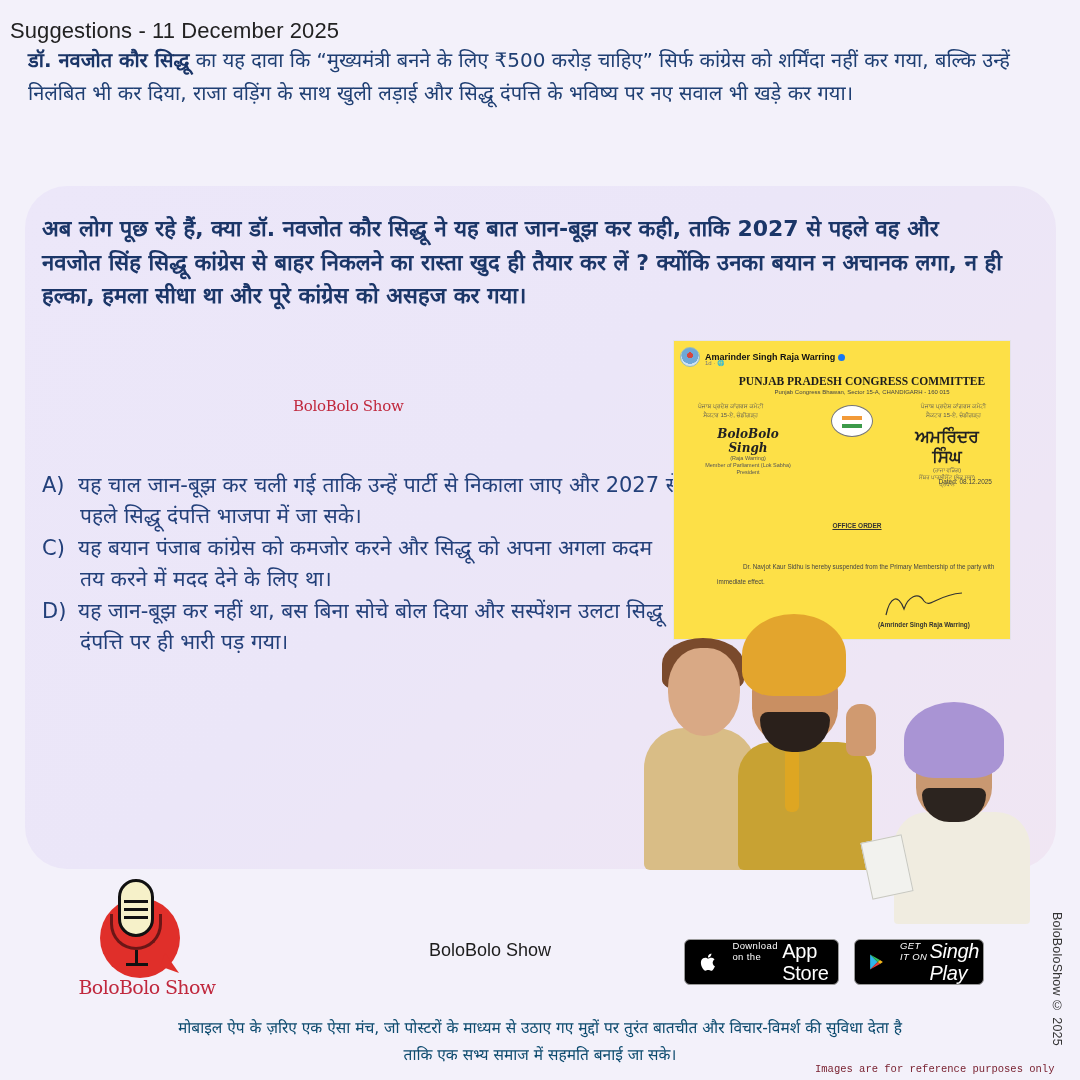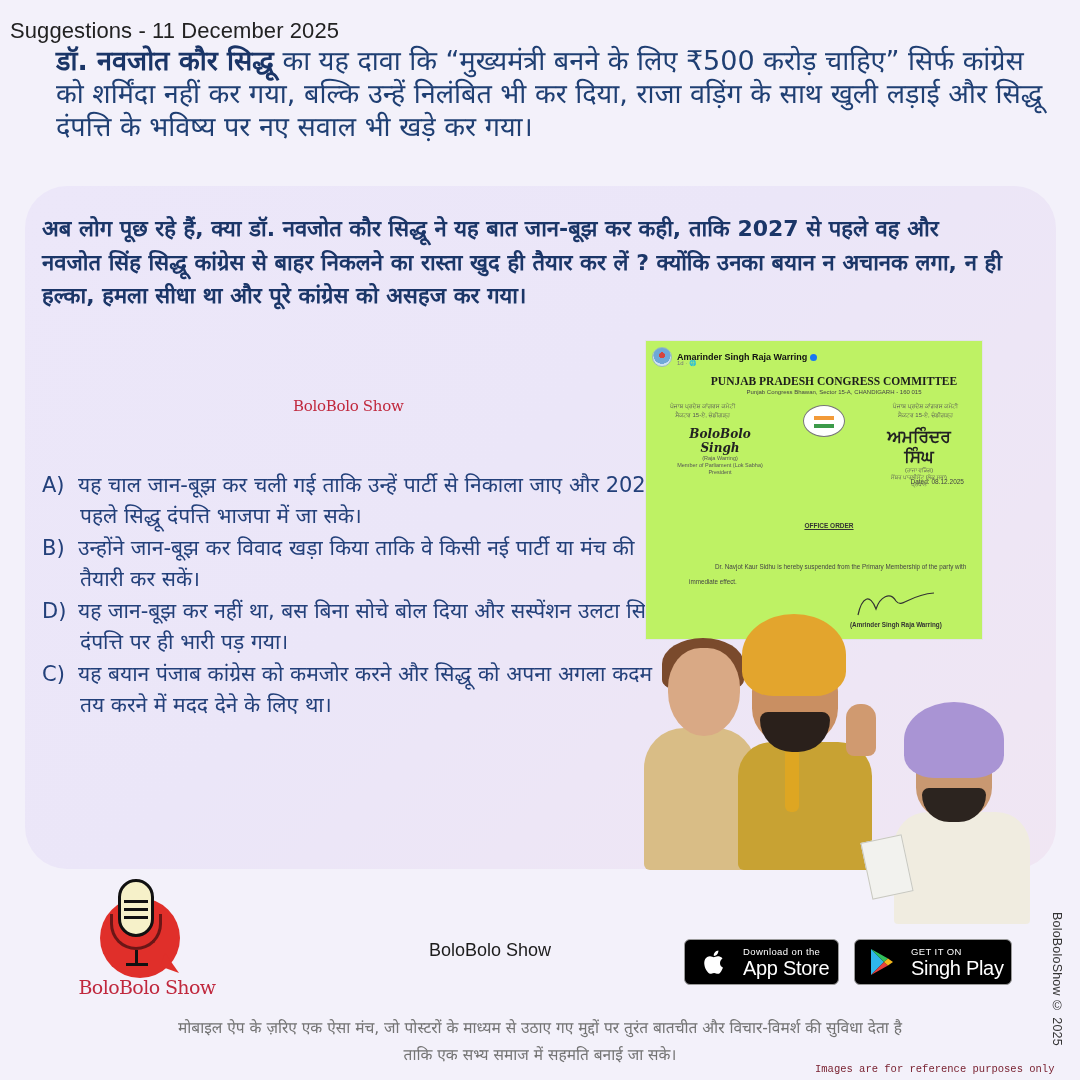--- a/index.html
+++ b/index.html
@@ -9,22 +9,22 @@
     background: #f3f1fa;
     font-family: "DejaVu Sans", "Liberation Sans", sans-serif;
     color: #1f3a6b;
   }
   .date-label {
     position: absolute; left: 10px; top: 18px;
     font-family: "Liberation Sans", sans-serif;
     font-size: 22px; color: #222; letter-spacing: 0.1px;
   }
   .intro {
-    position: absolute; left: 56px; top: 44px; width: 1000px;
-    font-size: 27px; line-height: 33px; color: #1f3f73;
+    position: absolute; left: 28px; top: 44px; width: 1000px;
+    font-size: 20px; line-height: 33px; color: #1f3f73;
   }
   .intro b { font-weight: 700; color: #1a3567; }
 
   .card {
     position: absolute; left: 25px; top: 186px; width: 1031px; height: 683px;
     border-radius: 42px;
     background: linear-gradient(135deg, #ece7f9 0%, #ebe6f8 45%, #f0e6f3 100%);
   }
   .question {
     position: absolute; left: 42px; top: 212px; width: 960px;
@@ -38,22 +38,22 @@
   .options {
     position: absolute; left: 42px; top: 470px; width: 640px;
     font-family: "DejaVu Sans", sans-serif;
     font-size: 21px; line-height: 31px; color: #23407a;
   }
   .option { padding-left: 38px; text-indent: -38px; margin-bottom: 1px; }
   .option .key { display: inline-block; width: 36px; text-indent: 0; }
 
   
   .doc {
-    position: absolute; left: 645px; top: 340px; width: 338px; height: 300px;
-    background: #bef264; border: 1px solid #e4e2ea;
+    position: absolute; left: 673px; top: 340px; width: 338px; height: 300px;
+    background: #fde047; border: 1px solid #e4e2ea;
     font-family: "Liberation Sans", sans-serif; color: #333;
   }
   .doc-header { position: absolute; left: 6px; top: 6px; display: flex; align-items: center; }
   .doc-avatar {
     width: 20px; height: 20px; border-radius: 50%;
     background: radial-gradient(circle at 50% 40%, #d6453d 0 20%, #6fa8d8 22% 60%, #cfe2f2 62%);
     border: 1px solid #9bb;
   }
   .doc-poster { margin-left: 5px; font-size: 9px; font-weight: 700; color: #111; }
   .verified { display: inline-block; width: 7px; height: 7px; border-radius: 50%; background: #1877f2; margin-left: 3px; vertical-align: middle; }
@@ -119,30 +119,30 @@
     position: absolute; left: 290px; top: 937px; width: 400px; text-align: center;
     font-size: 15.5px; line-height: 26px; color: #1c1c1c;
   }
   .download-text .app-name { font-family: "Liberation Sans", sans-serif; font-size: 18px; }
 
   .store-btn {
     position: absolute; top: 939px; height: 46px; border-radius: 6px; background: #000;
     border: 1px solid #9a9a9a; color: #fff; display: flex; align-items: center;
   }
   .appstore { left: 684px; width: 155px; }
-  .googleplay { left: 854px; width: 158px; }
+  .googleplay { left: 854px; width: 130px; font-style: italic; }
   .store-icon { width: 30px; margin-left: 12px; text-align: center; font-size: 26px; line-height: 1; }
-  .store-texts { margin-left: 16px; display: flex; flex-direction: column; font-family: "Liberation Sans", sans-serif; }
+  .store-texts { margin-left: 16px; display: flex; flex-direction: row; font-family: "Liberation Sans", sans-serif; }
   .store-small { font-size: 9.5px; letter-spacing: 0.4px; }
   .store-big { font-size: 20px; line-height: 22px; letter-spacing: -0.3px; }
   .play-tri { width: 26px; height: 28px; margin-left: 14px; position: relative; }
 
   .mission {
     position: absolute; left: 40px; top: 1015px; width: 1000px; text-align: center;
-    font-size: 15.5px; line-height: 27px; color: #737373;
+    font-size: 15.5px; line-height: 27px; color: #0c4a6e;
   }
   .disclaimer {
     position: absolute; left: 815px; top: 1063px;
     font-family: Liberation Mono, monospace; font-size: 10.5px; color: #7a2332;
   }
   .copyright {
     position: absolute; left: 1050px; top: 912px;
     writing-mode: vertical-rl;
     font-family: "Liberation Sans", sans-serif; font-size: 12.5px; color: #333; letter-spacing: 0.2px;
   }
@@ -155,23 +155,22 @@
 <p class="intro"><b>डॉ. नवजोत कौर सिद्धू</b><span> का यह दावा कि “मुख्यमंत्री बनने के लिए ₹500 करोड़ चाहिए” सिर्फ कांग्रेस को शर्मिंदा नहीं कर गया, बल्कि उन्हें निलंबित भी कर दिया, राजा वड़िंग के साथ खुली लड़ाई और सिद्धू दंपत्ति के भविष्य पर नए सवाल भी खड़े कर गया।</span></p>
 
 <div class="card"></div>
 
 <p class="question">अब लोग पूछ रहे हैं, क्या डॉ. नवजोत कौर सिद्धू ने यह बात जान-बूझ कर कही, ताकि 2027 से पहले वह और नवजोत सिंह सिद्धू कांग्रेस से बाहर निकलने का रास्ता खुद ही तैयार कर लें ? क्योंकि उनका बयान न अचानक लगा, न ही हल्का, हमला सीधा था और पूरे कांग्रेस को असहज कर गया।</p>
 
 <div class="watermark">BoloBolo Show</div>
 
 <div class="options">
   <div class="option"><span class="key">A)</span><span>यह चाल जान-बूझ कर चली गई ताकि उन्हें पार्टी से निकाला जाए और 2027 से पहले सिद्धू दंपत्ति भाजपा में जा सके।</span></div>
-  <div class="option"><span class="key">B)</span><span>उन्होंने जान-बूझ कर विवाद खड़ा किया ताकि वे किसी नई पार्टी या मंच की तैयारी कर सकें।</span></div>
+  <div class="option"><span class="key">C)</span><span>यह बयान पंजाब कांग्रेस को कमजोर करने और सिद्धू को अपना अगला कदम तय करने में मदद देने के लिए था।</span></div>
   <div class="option"><span class="key">D)</span><span>यह जान-बूझ कर नहीं था, बस बिना सोचे बोल दिया और सस्पेंशन उलटा सिद्धू दंपत्ति पर ही भारी पड़ गया।</span></div>
-  <div class="option"><span class="key">C)</span><span>यह बयान पंजाब कांग्रेस को कमजोर करने और सिद्धू को अपना अगला कदम तय करने में मदद देने के लिए था।</span></div>
 </div>
 
 <div class="doc">
   <div class="doc-header">
     <div class="doc-avatar"></div>
     <span class="doc-poster"><span>Amarinder Singh Raja Warring</span><span class="verified"></span></span>
   </div>
   <div class="doc-meta">1d · 🌐</div>
   <div class="doc-title">PUNJAB PRADESH CONGRESS COMMITTEE</div>
   <div class="doc-address">Punjab Congress Bhawan, Sector 15-A, CHANDIGARH - 160 015</div>

